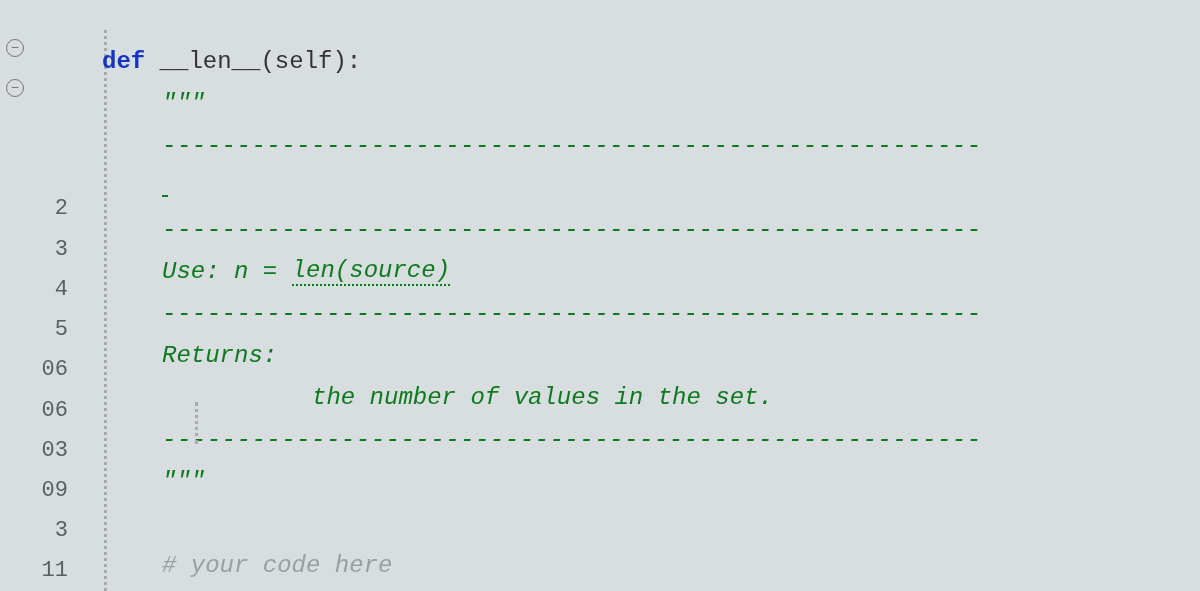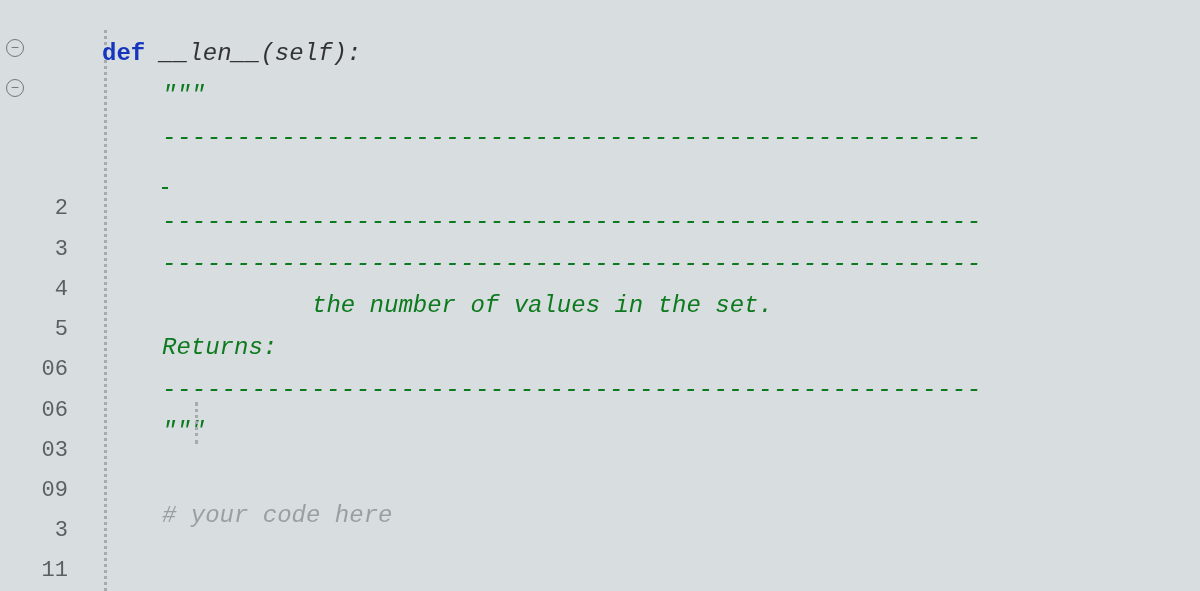--- a/index.html
+++ b/index.html
@@ -69,33 +69,33 @@
     .indent-guide2 {
       position: absolute;
       left: 195px;
       top: 402px;
       height: 42px;
       width: 0;
       border-left: 3px dotted #a8abad;
     }
     .code-area {
       flex: 1;
-      padding-top: 32px;
+      padding-top: 40px;
       position: relative;
       padding-left: 30px;
     }
     .code-line {
       height: 42px;
       display: flex;
       align-items: center;
       white-space: pre;
       font-size: 24px;
     }
     .kw-def { color: #1535bf; font-weight: bold; }
-    .fn-sig { color: #333; font-style: italic; }
+    .fn-sig { color: #333; }
     .docstring { color: #0d7a1e; font-style: italic; }
     .doc-sep { color: #0d7a1e; font-weight: normal; letter-spacing: 0.5px; }
     .doc-link { color: #0d7a1e; border-bottom: 2px dotted #0d7a1e; }
     .comment { color: #9a9fa3; font-style: italic; }
     .cursor-mark {
       display: inline-block;
       width: 6px;
       height: 20px;
       border-bottom: 2px solid #0d7a1e;
       vertical-align: baseline;
@@ -147,22 +147,23 @@
   </div>
 
   <div class="indent-guide"></div>
 
   <div class="code-area">
     <div class="code-line"><span class="kw-def">def </span><span class="fn-sig">__len__</span><span class="fn-sig">(self):</span></div>
     <div class="code-line indent1"><span class="docstring">"""</span></div>
     <div class="code-line indent1"><span class="doc-sep docstring">-------------------------------------------------------</span></div>
     <div class="code-line indent1"><span class="cursor-mark"></span></div>
     <div class="code-line indent1"><span class="doc-sep docstring">-------------------------------------------------------</span></div>
+    <div class="code-line indent1"><span class="docstring">Use: n = </span><span class="docstring doc-link">len(source)</span></div>
     <div class="code-line indent1"><span class="doc-sep docstring">-------------------------------------------------------</span></div>
+    <div class="code-line indent1"><span class="docstring">Returns:</span></div>
     <div class="code-line indent3"><span class="docstring">the number of values in the set.</span></div>
-    <div class="code-line indent1"><span class="docstring">Returns:</span></div>
     <div class="code-line indent1"><span class="doc-sep docstring">-------------------------------------------------------</span></div>
     <div class="code-line indent1"><span class="docstring">"""</span></div>
     <div class="code-line indent1"></div>
     <div class="code-line indent1"><span class="comment"># your code here</span></div>
   </div>
   <div class="indent-guide2"></div>
 </div>
 
 </body></html>

